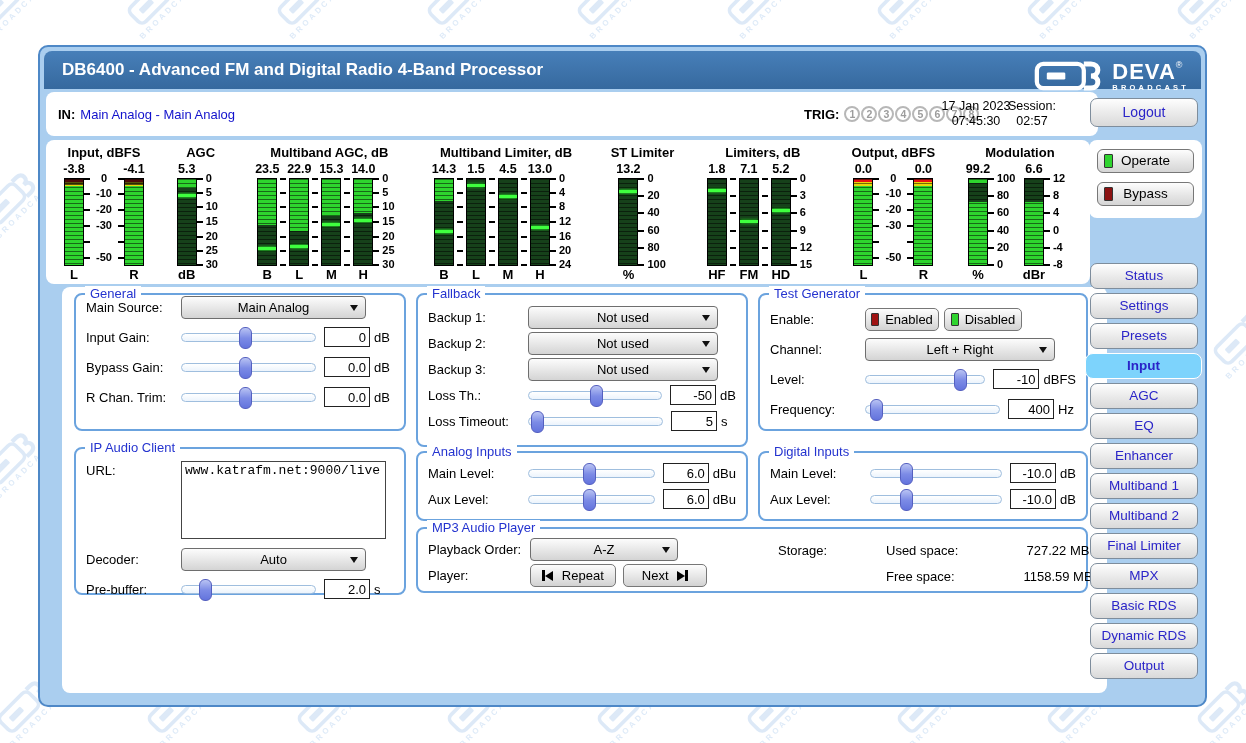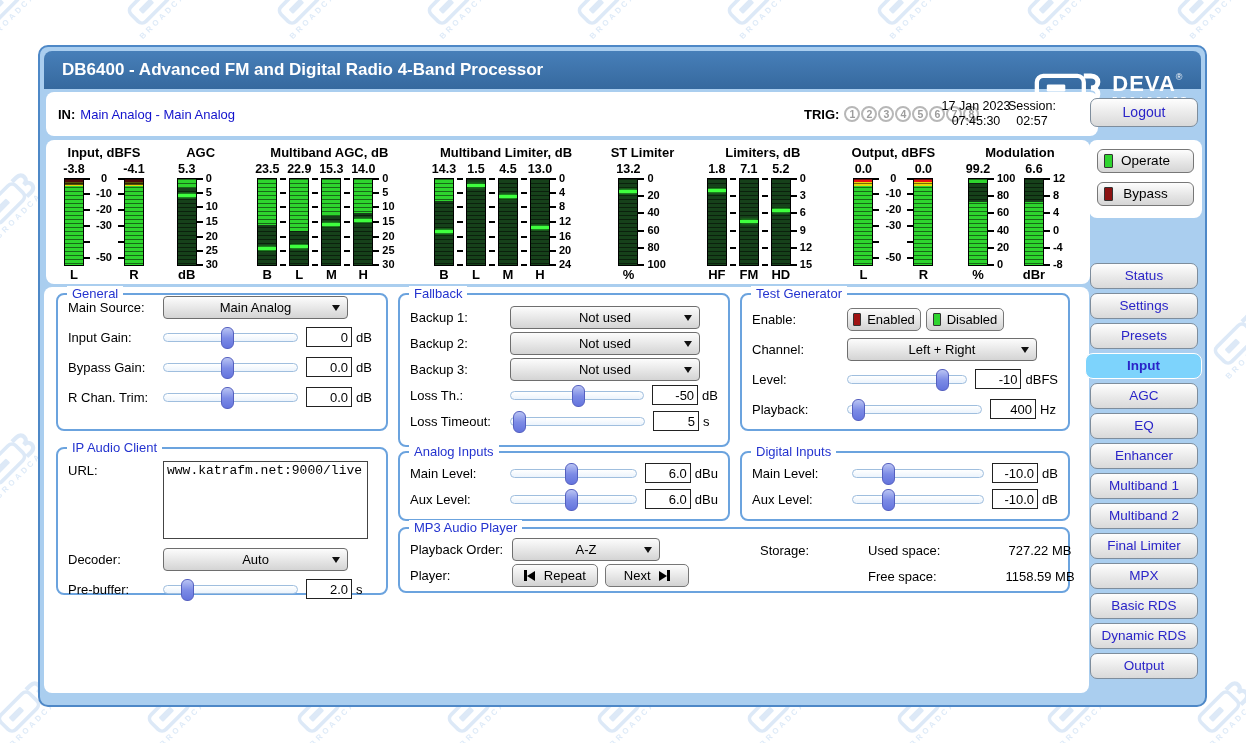--- a/index.html
+++ b/index.html
@@ -13,32 +13,32 @@
   .wm .wmtxt { font-size:8px; font-weight:bold; letter-spacing:3px; color:#c7dcf3; margin-top:-2px; }
 
   
   .window { position:absolute; left:38px; top:45px; width:1169px; height:662px;
             background:#aaceef; border:2px solid #4e88c7; border-radius:10px; }
 
   .titlebar { position:absolute; left:4px; top:4px; width:1157px; height:38px;
               background:linear-gradient(to bottom,#477fb9,#36699e); border-radius:8px 8px 0 0; }
   .titlebar .ttl { position:absolute; left:18px; top:0; line-height:38px; color:#fff;
                    font-size:17px; font-weight:bold; }
-  .logo { position:absolute; right:12px; top:20px; display:flex; align-items:center; }
+  .logo { position:absolute; right:12px; top:8px; display:flex; align-items:center; }
   .logo-text { margin-left:4px; color:#fff; line-height:1; }
   .logo-brand { font-size:22px; font-weight:bold; letter-spacing:1px; }
   .logo-reg { font-size:9px; vertical-align:top; }
   .logo-sub { font-size:7.5px; font-weight:bold; letter-spacing:3.2px; margin-top:1px; }
 
   .panel { position:absolute; background:#fff; border-radius:8px; }
   .infobar  { left:6px;  top:45px;  width:1052px; height:44px; }
   .meters-panel { left:6px; top:93px; width:1044px; height:144px; display:flex;
                   justify-content:space-between; padding:5px 18px 0 18px; }
   .mode-panel { left:1049px; top:93px; width:113px; height:78px; }
-  .content-panel { left:4px; top:240px; width:1045px; height:406px; }
+  .content-panel { left:22px; top:240px; width:1045px; height:406px; }
 
   
   .ib-item { position:absolute; top:0; height:44px; display:flex; align-items:center; font-size:13px; white-space:nowrap; }
   .ib-bold { font-weight:bold; margin-right:5px; }
   .ib-blue { color:#1111cc; }
   .ib-two { position:absolute; text-align:center; font-size:12.5px; line-height:15px; top:7px; }
   .trig-circles { display:flex; align-items:center; }
   .trig-c { width:16px; height:16px; border:2px solid #b7b7b7; border-radius:50%; color:#9c9c9c;
             font-size:10.5px; font-weight:bold; display:flex; align-items:center; justify-content:center;
             margin-right:1px; background:#fff; }
@@ -819,21 +819,21 @@
         </div>
         <div class="row">
           <span class="lbl" style="width:95px">Level:</span>
           <span class="slider">
               <span class="thumb" style="left: 88px;"></span>
             </span>
           <input class="valbox" value="-10" style="">
           <span class="unit">dBFS</span>
         </div>
         <div class="row">
-          <span class="lbl" style="width:95px">Playback:</span>
+          <span class="lbl" style="width:95px">Frequency:</span>
           <span class="slider">
               <span class="thumb" style="left: 4px;"></span>
             </span>
           <input class="valbox" value="400" style="">
           <span class="unit">Hz</span>
         </div>
       </div>
 
       <div class="fs" style="left:12px;top:160px;width:332px;height:148px">
         <span class="fs-legend">IP Audio Client</span>

